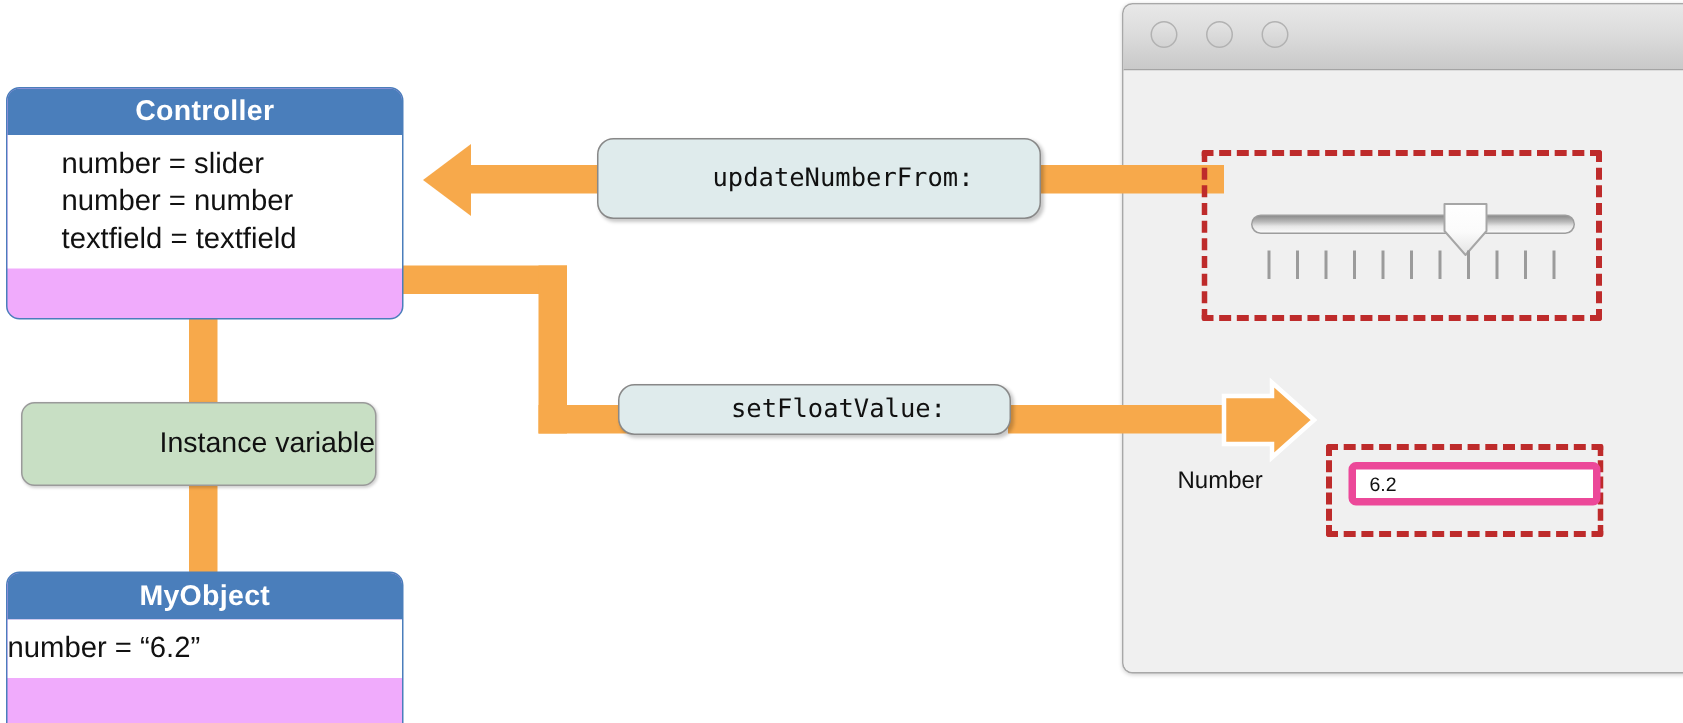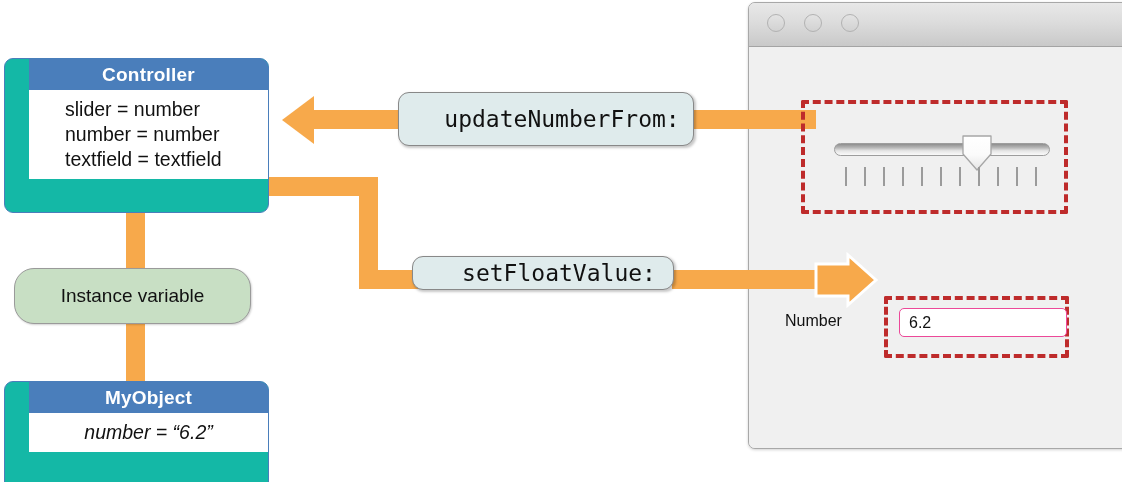--- a/index.html
+++ b/index.html
@@ -22,75 +22,73 @@
   .abs { position: absolute; }
 
   
   .orange { background: #F7A94B; position: absolute; }
 
   
   .classbox {
     position: absolute;
     border: 1.6px solid #4A7EBB;
     border-radius: 9px;
-    background: #14b8a6;
+    background: #f0abfc;
     box-sizing: border-box;
     overflow: hidden;
-    padding-left: 24px;
   }
   .classbox .hdr {
     background: #4A7EBB;
     color: #ffffff;
     font-weight: bold;
     font-size: 19px;
     text-align: center;
     line-height: 31px;
     height: 31px;
     letter-spacing: .2px;
   }
   .classbox .body {
     background: #ffffff;
     padding: 7px 0 7px 36px;
     font-size: 19.5px;
     color: #111111;
     line-height: 25px;
   }
   .classbox.center .body {
     padding: 7px 0;
-    text-align: center;
-    font-style: italic;
+    text-align: left;
   }
 
   
   .greenbox {
     position: absolute;
     background: #C8DFC4;
     border: 1.2px solid #9A9A9A;
-    border-radius: 20px;
+    border-radius: 9px;
     box-sizing: border-box;
     display: flex;
     align-items: center;
-    justify-content: center;
+    justify-content: flex-end;
     font-size: 19px;
     color: #111111;
     box-shadow: 1px 1px 2px rgba(0,0,0,.18);
   }
 
   
   .msgbox {
     position: absolute;
     background: #DFEBEC;
     border: 1.3px solid #888888;
     border-radius: 11px;
     box-sizing: border-box;
     display: flex;
     align-items: center;
     justify-content: center;
     font-family: "DejaVu Sans Mono", "Liberation Mono", monospace;
-    font-size: 23px;
+    font-size: 17px;
     color: #111111;
     box-shadow: 1.5px 1.5px 2.5px rgba(0,0,0,.22);
     z-index: 6;
     padding-left: 32px;
   }
 
   
   #window {
     position: absolute;
     left: 748px;
@@ -145,24 +143,24 @@
   .tick { position: absolute; top: 0; width: 1.5px; height: 19px; background: #9B9B9B; }
 
   
   #number-label {
     position: absolute; left: 785px; top: 312px;
     font-size: 16px; color: #111111;
   }
   #number-field {
     position: absolute; left: 899px; top: 308px; width: 168px; height: 29px;
     background: #ffffff;
-    border: 1px solid #ec4899;
+    border: 5px solid #ec4899;
     border-radius: 5px;
     box-sizing: border-box;
-    font-size: 16px;
+    font-size: 13px;
     color: #111111;
     display: flex;
     align-items: center;
     padding-left: 9px;
     z-index: 5;
   }
 
   svg { display: block; overflow: visible; }
 </style>
 </head>
@@ -184,21 +182,21 @@
   <div class="orange" style="left:359px; top:270px; width:60px; height:19px; z-index:2;"></div>
 
   <div class="orange" style="left:672px; top:270px; width:152px; height:19px; z-index:2;"></div>
   <svg class="abs" style="left:816px; top:255px; z-index:3;" width="62" height="50" viewBox="0 0 62 50">
     <polygon points="0,9 32,9 32,0 60,25 32,50 32,41 0,41" fill="#F7A94B" stroke="#FFFFFF" stroke-width="3" stroke-linejoin="miter"></polygon>
   </svg>
 
   <div class="classbox" style="left:4px; top:58px; width:265px; height:155px; z-index:5;">
     <div class="hdr">Controller</div>
     <div class="body">
-      <div>slider = number</div>
+      <div>number = slider</div>
       <div>number = number</div>
       <div>textfield = textfield</div>
     </div>
   </div>
 
   <div class="greenbox" style="left:14px; top:268px; width:237px; height:56px; z-index:5;">
     <span>Instance variable</span>
   </div>
 
   <div class="classbox center" style="left:4px; top:381px; width:265px; height:110px; z-index:5;">

